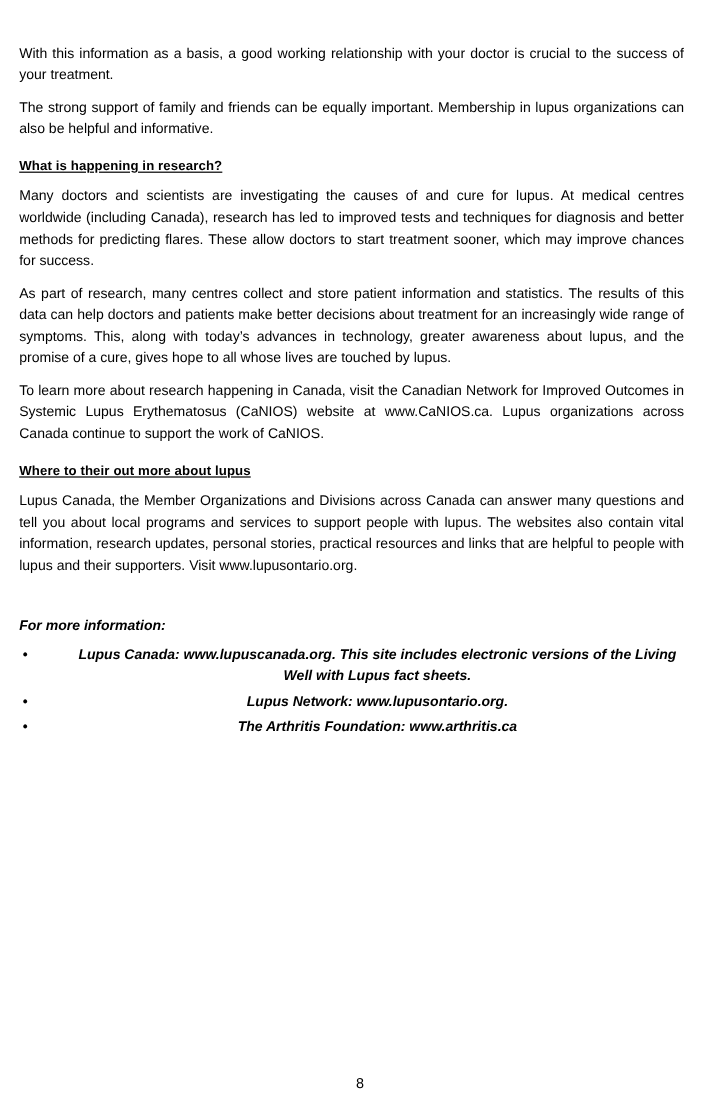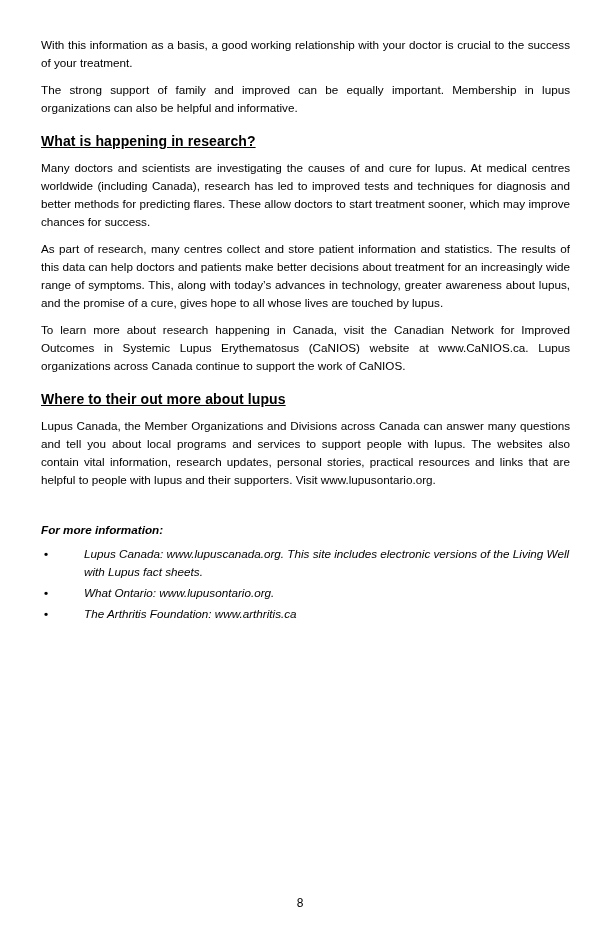--- a/index.html
+++ b/index.html
@@ -6,47 +6,48 @@
   html, body { background: #ffffff; }
   body {
     width: 600px;
     height: 927px;
     position: relative;
     font-family: "Liberation Sans", sans-serif;
     color: #000000;
     overflow: hidden;
   }
   .page {
-    padding: 36px 30px 0 41px;
+    padding: 36px 30px 0 16px;
   }
   p.body-para {
     font-size: 11.7px;
     line-height: 18px;
     text-align: justify;
     margin-bottom: 9px;
   }
   h2.section-heading {
-    font-size: 14px;
+    font-size: 11px;
     font-weight: bold;
     text-decoration: underline;
     margin: 16px 0 10px 0;
     letter-spacing: 0.1px;
   }
   .fmi-label {
     font-size: 11.7px;
     font-weight: bold;
     font-style: italic;
     margin: 34px 0 9px 0;
   }
   ul.bullet-list {
     list-style: none;
     font-size: 11.7px;
-    font-weight: normal;
+    font-weight: bold;
     font-style: italic;
     line-height: 18px;
+    text-align: center;
   }
   ul.bullet-list li {
     position: relative;
     padding-left: 43px;
     margin-bottom: 3px;
   }
   ul.bullet-list li::before {
     content: "\2022";
     position: absolute;
     left: 3px;
@@ -63,38 +64,38 @@
     font-size: 12px;
   }
 </style>
 </head>
 <body>
 
 <div class="page">
 
   <p class="body-para">With this information as a basis, a good working relationship with your doctor is crucial to the success of your treatment.</p>
 
-  <p class="body-para">The strong support of family and improved can be equally important.  Membership in lupus organizations can also be helpful and informative.</p>
+  <p class="body-para">The strong support of family and friends can be equally important.  Membership in lupus organizations can also be helpful and informative.</p>
 
   <h2 class="section-heading">What is happening in research?</h2>
 
   <p class="body-para">Many doctors and scientists are investigating the causes of and cure for lupus.  At medical centres worldwide (including Canada), research has led to improved tests and techniques for diagnosis and better methods for predicting flares.  These allow doctors to start treatment sooner, which may improve chances for success.</p>
 
   <p class="body-para">As part of research, many centres collect and store patient information and statistics. The results of this data can help doctors and patients make better decisions about treatment for an increasingly wide range of symptoms. This, along with today’s advances in technology, greater awareness about lupus, and the promise of a cure, gives hope to all whose lives are touched by lupus.</p>
 
 
   <p class="body-para">To learn more about research happening in Canada, visit the Canadian Network for Improved Outcomes in Systemic Lupus Erythematosus (CaNIOS) website at www.CaNIOS.ca. Lupus organizations across Canada continue to support the work of CaNIOS.</p>
 
   <h2 class="section-heading">Where to their out more about lupus</h2>
 
   <p class="body-para">Lupus Canada, the Member Organizations and Divisions across Canada can answer many questions and tell you about local programs and services to support people with lupus.  The websites also contain vital information, research updates, personal stories, practical resources and links that are helpful to people with lupus and their supporters. Visit www.lupusontario.org.</p>
 
   <p class="fmi-label">For more information:</p>
 
   <ul class="bullet-list">
     <li>Lupus Canada: www.lupuscanada.org. This site includes electronic versions of the Living Well with Lupus fact sheets.</li>
-    <li>What Ontario: www.lupusontario.org.</li>
+    <li>Lupus Network: www.lupusontario.org.</li>
     <li>The Arthritis Foundation: www.arthritis.ca</li>
   </ul>
 
 </div>
 
 <div class="page-number">8</div>
 
 </body></html>

